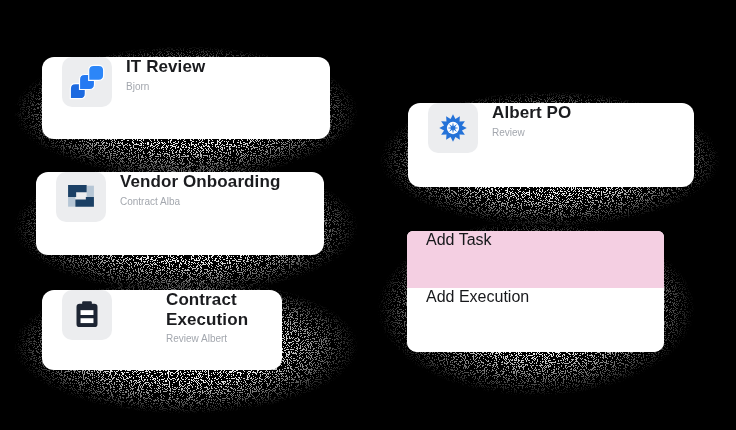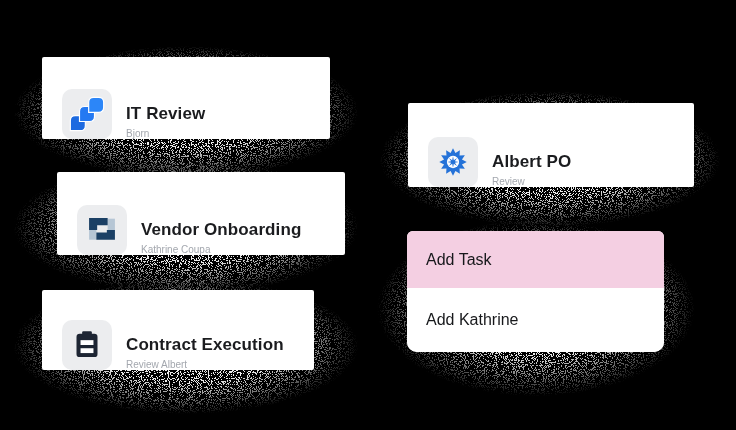--- a/index.html
+++ b/index.html
@@ -10,49 +10,49 @@
   }
   
   .halo{
     position:absolute;pointer-events:none;opacity:.92;
     -webkit-mask-image:radial-gradient(ellipse closest-side at 50% 50%, #000 52%, rgba(0,0,0,.55) 74%, transparent 97%);
     mask-image:radial-gradient(ellipse closest-side at 50% 50%, #000 52%, rgba(0,0,0,.55) 74%, transparent 97%);
   }
   .halo svg{display:block;width:100%;height:100%;}
   
   .card{
-    position:absolute;background:#ffffff;border-radius:2px;
-    display:flex;align-items:flex-end;padding-left:20px;box-sizing:border-box;
+    position:absolute;background:#ffffff;border-radius:12px;
+    display:flex;align-items:flex-start;padding-left:20px;box-sizing:border-box;
   }
   .icon-tile{
     width:50px;height:50px;border-radius:10px;background:#ecedef;
     display:flex;align-items:center;justify-content:center;flex:0 0 auto;
   }
   .card-text{margin-left:14px;display:flex;flex-direction:column;}
   .card-title{
     font-size:17px;font-weight:700;color:#1b1c1f;letter-spacing:.1px;line-height:1.15;
   }
   .card-subtitle{
     font-size:10px;font-weight:400;color:#a3a7ae;margin-top:4px;line-height:1.1;
   }
   
   .menu{
     position:absolute;left:407px;top:231px;width:257px;
     background:#ffffff;border-radius:6px 6px 10px 10px;overflow:hidden;
   }
   .menu-item{
-    display:flex;align-items:center;padding-left:19px;box-sizing:border-box;
+    display:flex;padding-left:19px;box-sizing:border-box;
     font-size:16px;font-weight:500;color:#17181b;cursor:pointer;
   }
   .menu-item.highlighted{background:#f4cfe2;height:57px;}
   .menu-item.plain{background:#ffffff;height:64px;}
   
   #card-it-review{left:42px;top:57px;width:288px;height:82px;}
-  #card-vendor-onboarding{left:57px;top:172px;width:288px;height:83px;}
-  #card-contract-execution{left:42px;top:290px;width:272px;height:80px;}
+  #card-vendor-onboarding{left:36px;top:172px;width:288px;height:83px;}
+  #card-contract-execution{left:42px;top:290px;width:240px;height:80px;gap:40px;}
   #card-create-po{left:408px;top:103px;width:286px;height:84px;}
   
   #halo-1{left:8px;top:44px;width:356px;height:136px;}
   #halo-2{left:8px;top:158px;width:356px;height:138px;}
   #halo-3{left:8px;top:276px;width:356px;height:140px;}
   #halo-4{left:374px;top:89px;width:352px;height:140px;}
   #halo-5{left:372px;top:217px;width:328px;height:182px;}
 </style>
 </head>
 <body>
@@ -118,21 +118,21 @@
   <div class="icon-tile">
     <svg width="42" height="42" viewBox="0 0 52 52">
       <rect x="33" y="12" width="9" height="14" fill="#b6c6d5"></rect>
       <rect x="10" y="26" width="9" height="12" fill="#b6c6d5"></rect>
       <path d="M10,11 H33 V20 H20 V26 H10 Z" fill="#1b4065"></path>
       <path d="M42,38 H19 V29 H32 V26 H42 Z" fill="#1b4065"></path>
     </svg>
   </div>
   <div class="card-text">
     <div class="card-title">Vendor Onboarding</div>
-    <div class="card-subtitle">Kathrine Coupa</div>
+    <div class="card-subtitle">Contract Alba</div>
   </div>
 </div>
 
 <div class="card" id="card-contract-execution">
   <div class="icon-tile">
     <svg width="42" height="42" viewBox="0 0 52 52">
       <rect x="13" y="12" width="26" height="29" rx="4" fill="#1d2533"></rect>
       <rect x="20" y="9" width="12" height="7" rx="1.5" fill="#1d2533"></rect>
       <rect x="18" y="20" width="16" height="6" fill="#ffffff"></rect>
       <rect x="18" y="30" width="16" height="6" fill="#ffffff"></rect>
@@ -156,15 +156,15 @@
     <div class="card-title">Albert PO</div>
     <div class="card-subtitle">Review</div>
   </div>
 </div>
 
 <div class="menu">
   <div class="menu-item highlighted">
     <span>Add Task</span>
   </div>
   <div class="menu-item plain">
-    <span>Add Kathrine</span>
+    <span>Add Execution</span>
   </div>
 </div>
 
 </body></html>

